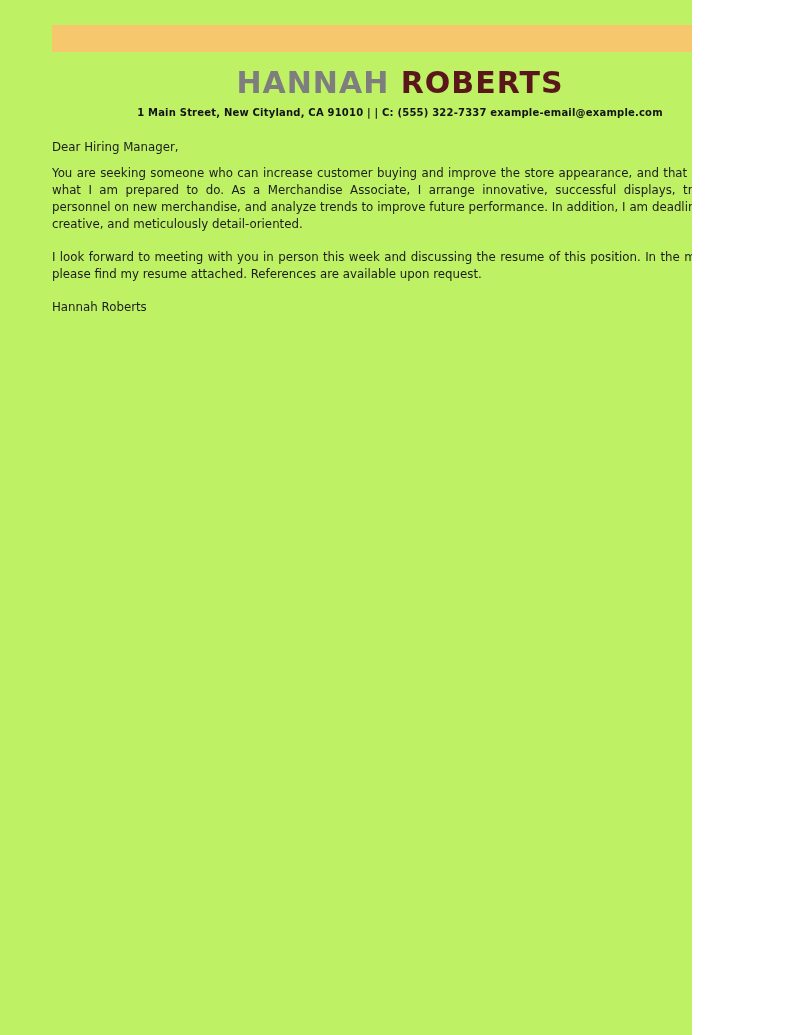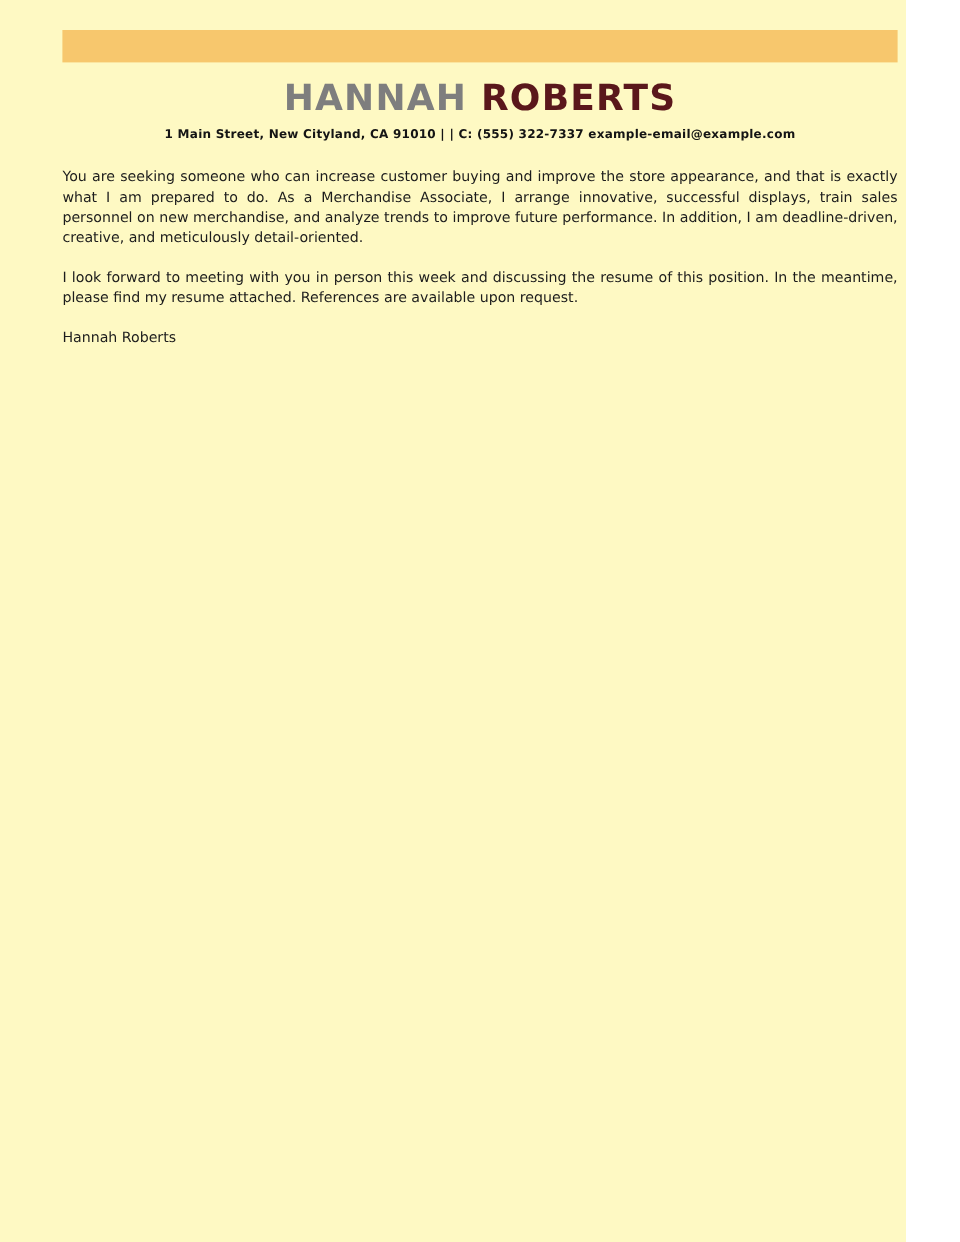--- a/index.html
+++ b/index.html
@@ -8,24 +8,24 @@
   }
   body {
     width: 800px;
     height: 1035px;
     background: #ffffff;
     font-family: "DejaVu Sans", "Liberation Sans", sans-serif;
     color: var(--body-text, #1c1c1c);
   }
   .page {
     position: relative;
-    width: 755px;
+    width: 692px;
     height: 1035px;
     box-sizing: border-box;
-    background: #fef9c3;
+    background: #bef264;
     overflow: hidden;
   }
   .banner {
     position: absolute;
     left: 52px;
     top: 25px;
     width: 696px;
     height: 27px;
     background: var(--banner, #f7c76d);
   }
@@ -86,18 +86,19 @@
 <div class="page">
 
   <div class="banner"></div>
 
   <div class="header">
     <h1 class="name"><span class="first">HANNAH</span> <span class="last">ROBERTS</span></h1>
     <div class="contact">1 Main Street, New Cityland, CA 91010 | | C: (555) 322-7337 example-email@example.com</div>
   </div>
 
   <div class="letter-body">
+    <p class="salutation">Dear Hiring Manager,</p>
     <p class="para">You are seeking someone who can increase customer buying and improve the store appearance, and that is exactly what I am prepared to do. As a Merchandise Associate, I arrange innovative, successful displays, train sales personnel on new merchandise, and analyze trends to improve future performance. In addition, I am deadline-driven, creative, and meticulously detail-oriented.</p>
     <p class="para">I look forward to meeting with you in person this week and discussing the resume of this position. In the meantime, please find my resume attached. References are available upon request.</p>
     <p class="signature">Hannah Roberts</p>
   </div>
 
 </div>
 
 </body></html>

